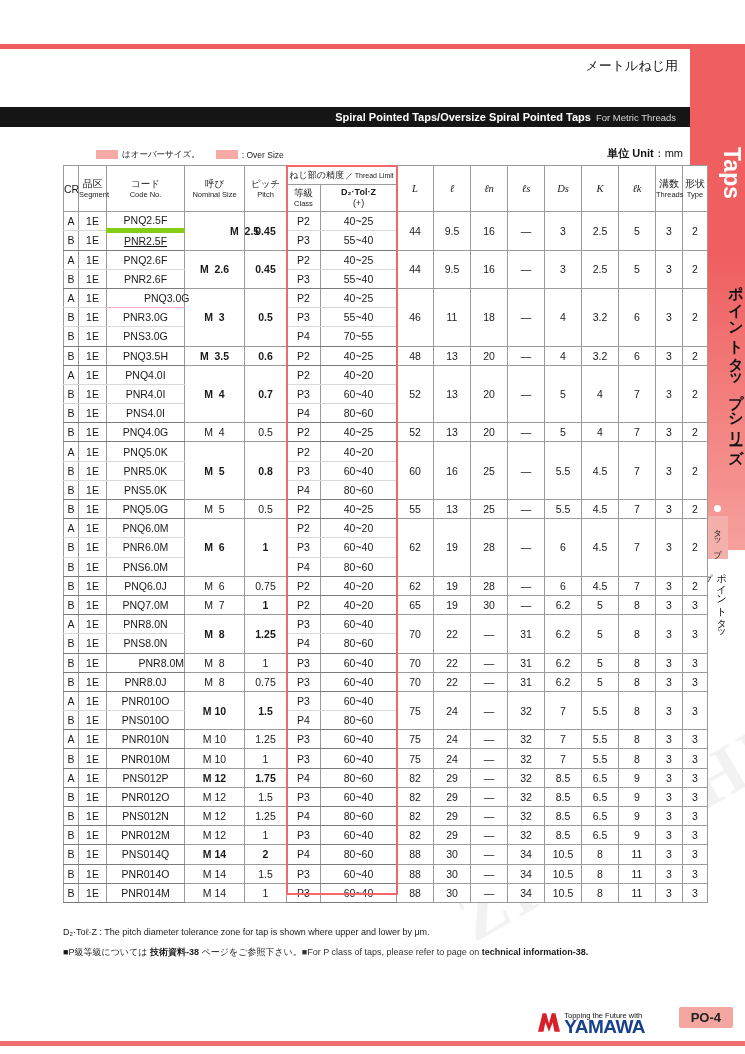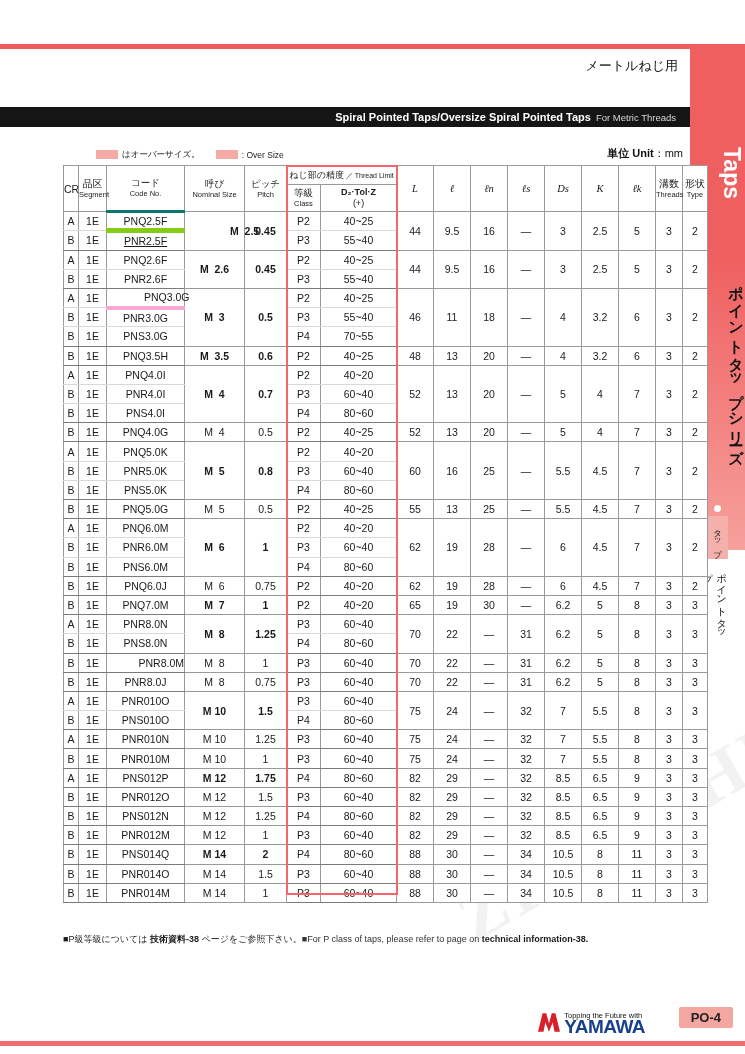--- a/index.html
+++ b/index.html
@@ -298,21 +298,21 @@
               <span class="hjp" style="font-weight:bold;font-size:9px">D₂·Tol·Z</span>
               <span class="hjp" style="font-size:9px">(+)</span>
             </div>
         </th>
       </tr>
     </thead>
     <tbody id="tbody">
         <tr>
           <td class="cr" style="border-top:1px solid #7a7a7a;border-bottom:1px solid #d9d9d9;">A</td>
           <td class="seg" style="border-top:1px solid #7a7a7a;border-bottom:1px solid #d9d9d9;">1E</td>
-          <td class="code" style="border-top:3px solid #0f766e;border-bottom:1px solid #d9d9d9;">PNQ2.5F</td>
+          <td class="code" style="border-top:1px solid #0f766e;border-bottom:1px solid #d9d9d9;">PNQ2.5F</td>
           <td rowspan="2" style="font-weight:bold;padding-left:45px;">M&nbsp;&nbsp;2.5</td>
           <td rowspan="2" style="font-weight:bold;">0.45</td>
           <td class="" style="border-top:1px solid #7a7a7a;border-bottom:1px solid #d9d9d9;">P2</td>
           <td style="border-top:1px solid #7a7a7a;border-bottom:1px solid #d9d9d9;">40~25</td>
           <td rowspan="2">44</td>
           <td rowspan="2">9.5</td>
           <td rowspan="2">16</td>
           <td rowspan="2">—</td>
           <td rowspan="2">3</td>
           <td rowspan="2">2.5</td>
@@ -348,21 +348,21 @@
         <tr>
           <td class="cr" style="border-top:1px solid #d9d9d9;border-bottom:1px solid #7a7a7a;">B</td>
           <td class="seg" style="border-top:1px solid #d9d9d9;border-bottom:1px solid #7a7a7a;">1E</td>
           <td class="code" style="border-top:1px solid #d9d9d9;border-bottom:1px solid #7a7a7a;">PNR2.6F</td>
           <td class="hl" style="border-top:1px solid #d9d9d9;border-bottom:1px solid #7a7a7a;">P3</td>
           <td style="border-top:1px solid #d9d9d9;border-bottom:1px solid #7a7a7a;">55~40</td>
         </tr>
         <tr>
           <td class="cr" style="border-top:1px solid #7a7a7a;border-bottom:1px solid #d9d9d9;">A</td>
           <td class="seg" style="border-top:1px solid #7a7a7a;border-bottom:1px solid #d9d9d9;">1E</td>
-          <td class="code" style="border-top:1px solid #7a7a7a;border-bottom:4px solid #f9a8d4;padding-left:37px;">PNQ3.0G</td>
+          <td class="code" style="border-top:1px solid #7a7a7a;border-bottom:1px solid #f9a8d4;padding-left:37px;">PNQ3.0G</td>
           <td rowspan="3" style="font-weight:bold;">M&nbsp;&nbsp;3</td>
           <td rowspan="3" style="font-weight:bold;">0.5</td>
           <td class="" style="border-top:1px solid #7a7a7a;border-bottom:1px solid #d9d9d9;">P2</td>
           <td style="border-top:1px solid #7a7a7a;border-bottom:1px solid #d9d9d9;">40~25</td>
           <td rowspan="3">46</td>
           <td rowspan="3">11</td>
           <td rowspan="3">18</td>
           <td rowspan="3">—</td>
           <td rowspan="3">4</td>
           <td rowspan="3">3.2</td>
@@ -549,21 +549,21 @@
           <td rowspan="1">6</td>
           <td rowspan="1">4.5</td>
           <td rowspan="1">7</td>
           <td rowspan="1">3</td>
           <td rowspan="1">2</td>
         </tr>
         <tr>
           <td class="cr" style="border-top:1px solid #7a7a7a;border-bottom:1px solid #7a7a7a;">B</td>
           <td class="seg" style="border-top:1px solid #7a7a7a;border-bottom:1px solid #7a7a7a;">1E</td>
           <td class="code" style="border-top:1px solid #7a7a7a;border-bottom:1px solid #7a7a7a;">PNQ7.0M</td>
-          <td rowspan="1" style="font-weight:bold;">M&nbsp;&nbsp;7</td>
+          <td rowspan="1" style="font-weight:normal;">M&nbsp;&nbsp;7</td>
           <td rowspan="1" style="font-weight:bold;">1</td>
           <td class="" style="border-top:1px solid #7a7a7a;border-bottom:1px solid #7a7a7a;">P2</td>
           <td style="border-top:1px solid #7a7a7a;border-bottom:1px solid #7a7a7a;">40~20</td>
           <td rowspan="1">65</td>
           <td rowspan="1">19</td>
           <td rowspan="1">30</td>
           <td rowspan="1">—</td>
           <td rowspan="1">6.2</td>
           <td rowspan="1">5</td>
           <td rowspan="1">8</td>
@@ -817,20 +817,21 @@
           <td rowspan="1">11</td>
           <td rowspan="1">3</td>
           <td rowspan="1">3</td>
         </tr>
       </tbody>
   </table>
   <div class="redbox" id="redbox" style="left: 222.5px; top: -0.5px; width: 112px; height: 730.625px;"></div>
 </div>
 
 <div class="notes">
+  <div class="n-row">D₂·Toℓ·Z : The pitch diameter tolerance zone for tap is shown where upper and lower by μm.</div>
   <div class="notes-block2">
     <div class="n-row">
       <span>■P級等級については</span>
       <b>技術資料-38</b>
       <span>ページをご参照下さい。</span><span class="gray">■For P class of taps, please refer to page on</span>
       <b>technical information-38.</b>
     </div>
   </div>
 </div>
 

